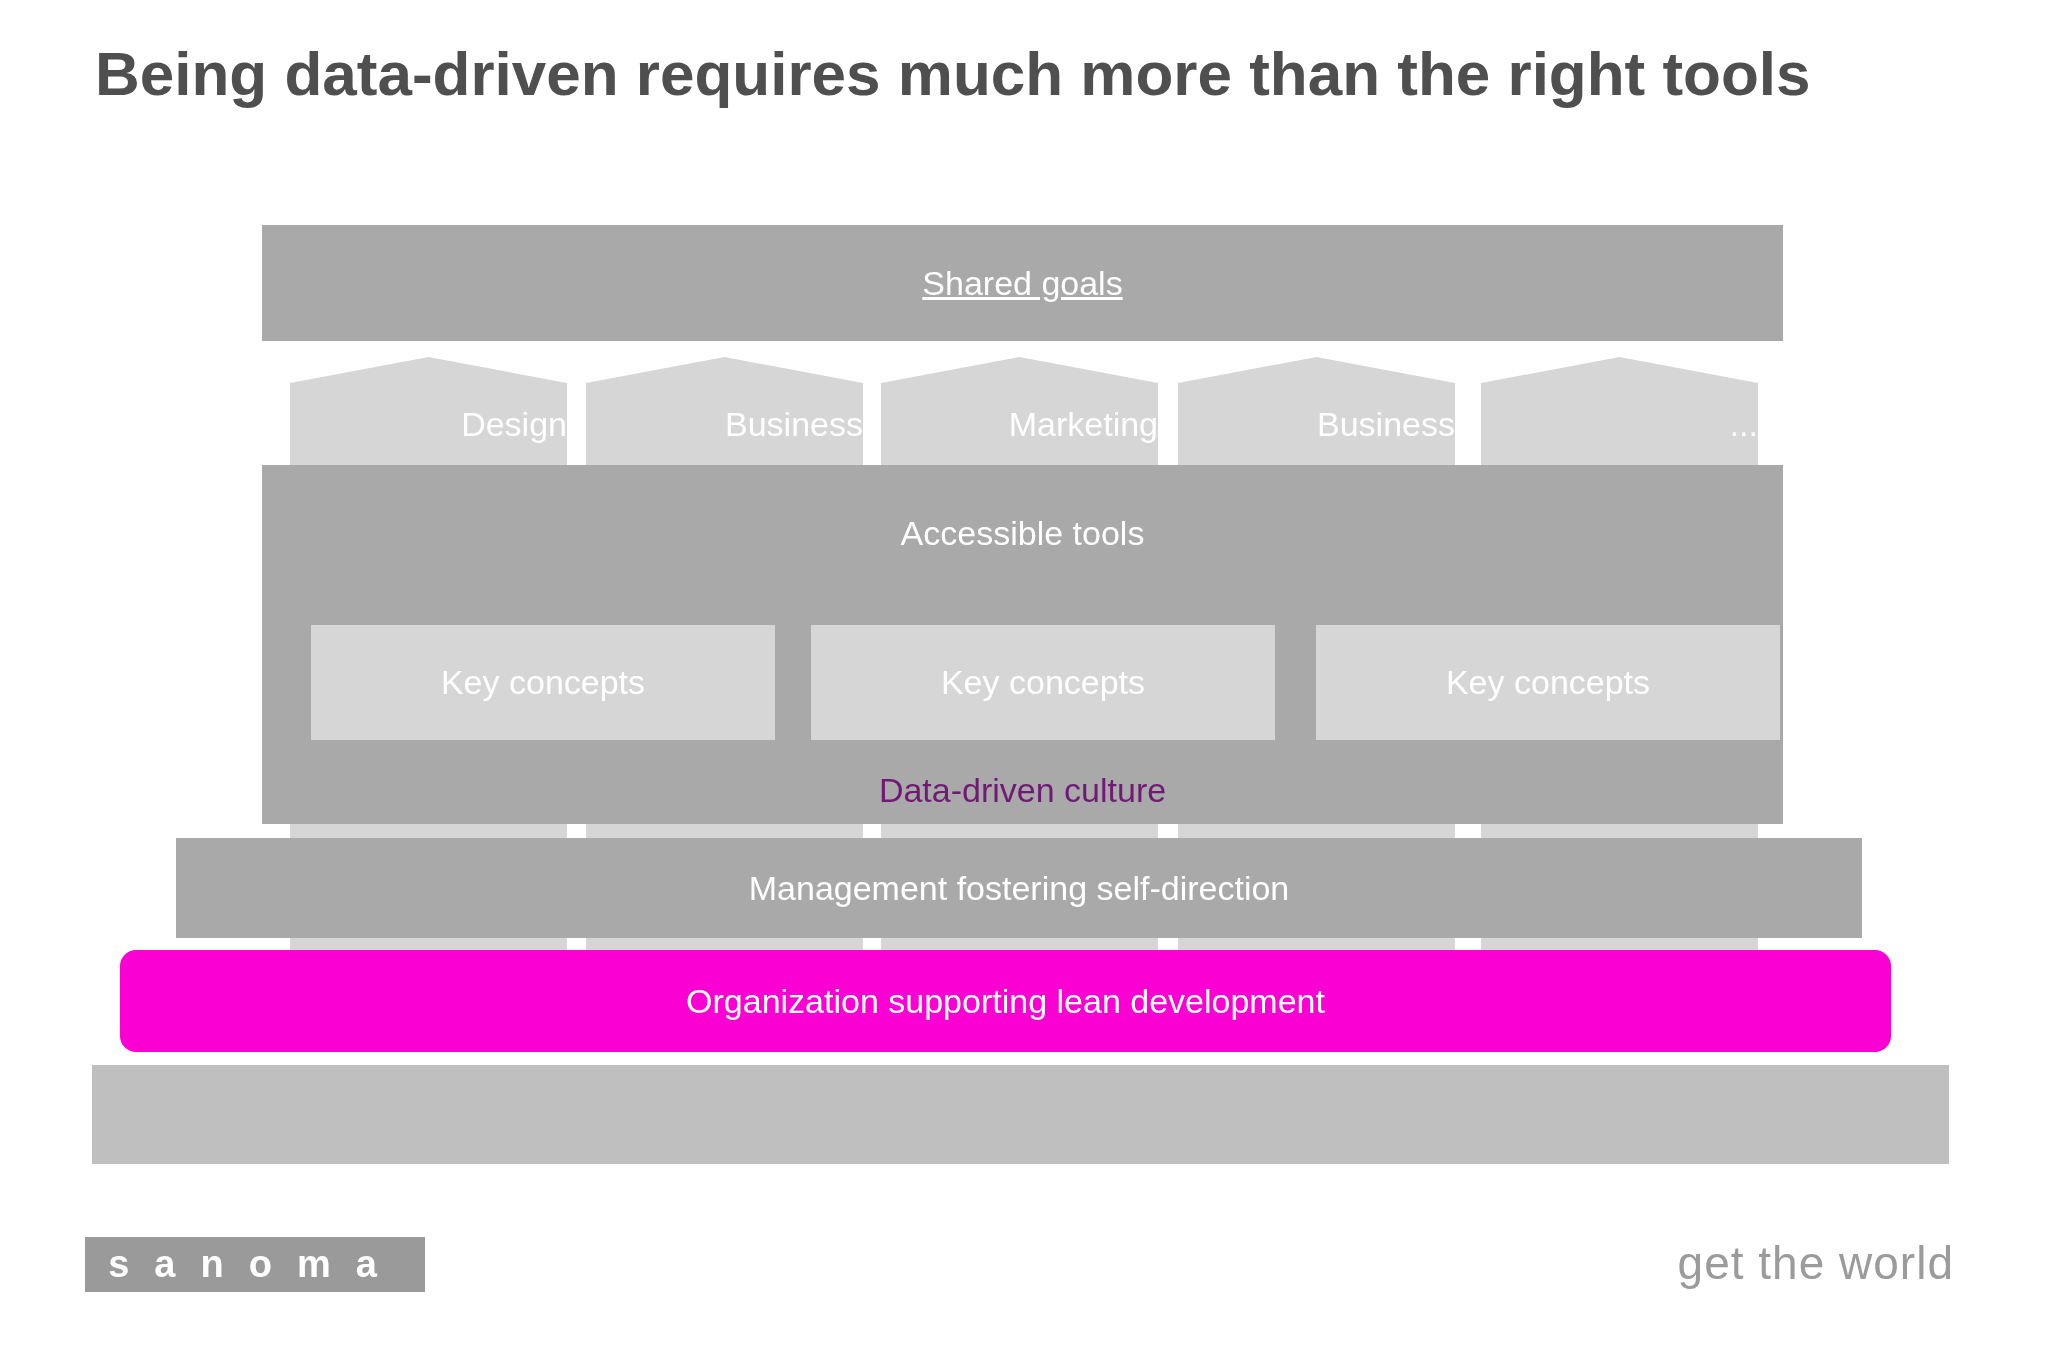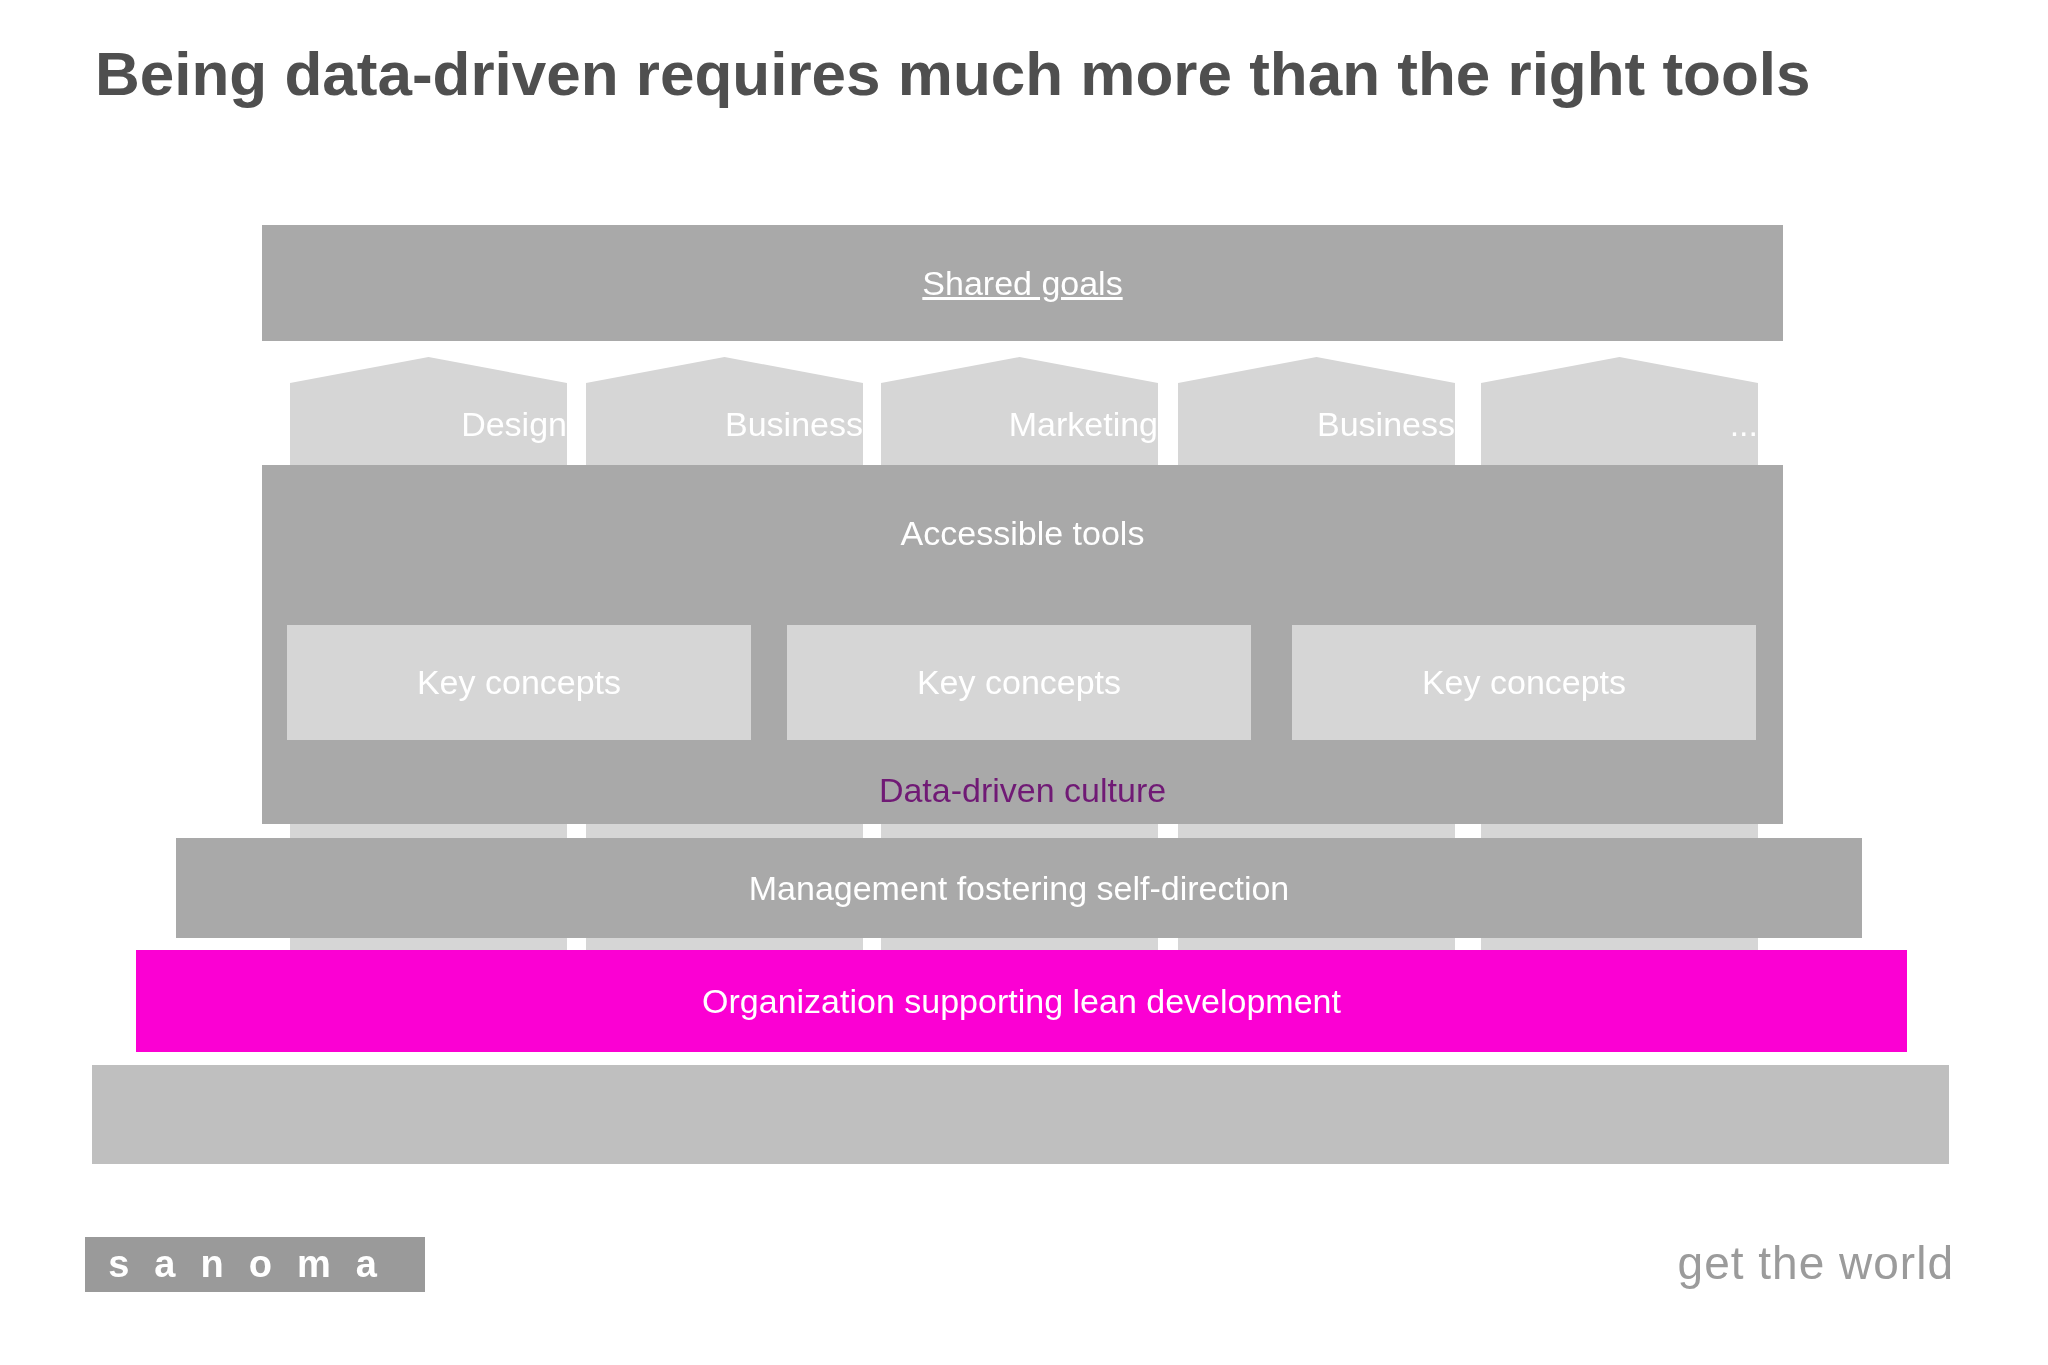--- a/index.html
+++ b/index.html
@@ -28,29 +28,29 @@
     position:absolute;background:var(--bar-gray,#a9a9a9);color:#ffffff;
     display:flex;align-items:center;justify-content:center;
     font-size:34px;z-index:2;
   }
   .bar-shared{left:262px;top:225px;width:1521px;height:116px;text-decoration:underline;}
   .bar-tools{left:262px;top:465px;width:1521px;height:137px;}
   .bar-culture{left:262px;top:596px;width:1521px;height:228px;display:block;}
   .kc-box{
     position:absolute;top:29px;width:464px;height:115px;
     background:var(--light-gray,#d6d6d6);color:#ffffff;
-    display:flex;align-items:center;justify-content:center;font-size:34px;
+    display:flex;align-items:center;justify-content:center;font-size:34px;margin-left:24px;
   }
   .kc-1{left:25px;} .kc-2{left:525px;} .kc-3{left:1030px;}
   .culture-label{
     position:absolute;left:0;right:0;top:168px;height:52px;
     display:flex;align-items:center;justify-content:center;font-size:34px;color:#701a75;
   }
   .bar-mgmt{left:176px;top:838px;width:1686px;height:100px;}
-  .bar-org{left:136px;top:950px;width:1771px;height:102px;background:var(--accent-magenta,#fb00d3);}
+  .bar-org{left:120px;top:950px;width:1771px;height:102px;background:var(--accent-magenta,#fb00d3);border-radius:16px;}
   .bar-base{left:92px;top:1065px;width:1857px;height:99px;background:var(--base-gray,#bfbfbf);}
   .logo{
     position:absolute;left:85px;top:1237px;width:340px;height:55px;
     background:var(--logo-gray,#9a9a9a);color:#ffffff;
     display:flex;align-items:center;justify-content:center;
     font-size:38px;font-weight:700;letter-spacing:25px;
     box-sizing:border-box;
   }
   .tagline{
     position:absolute;right:94px;top:1236px;

